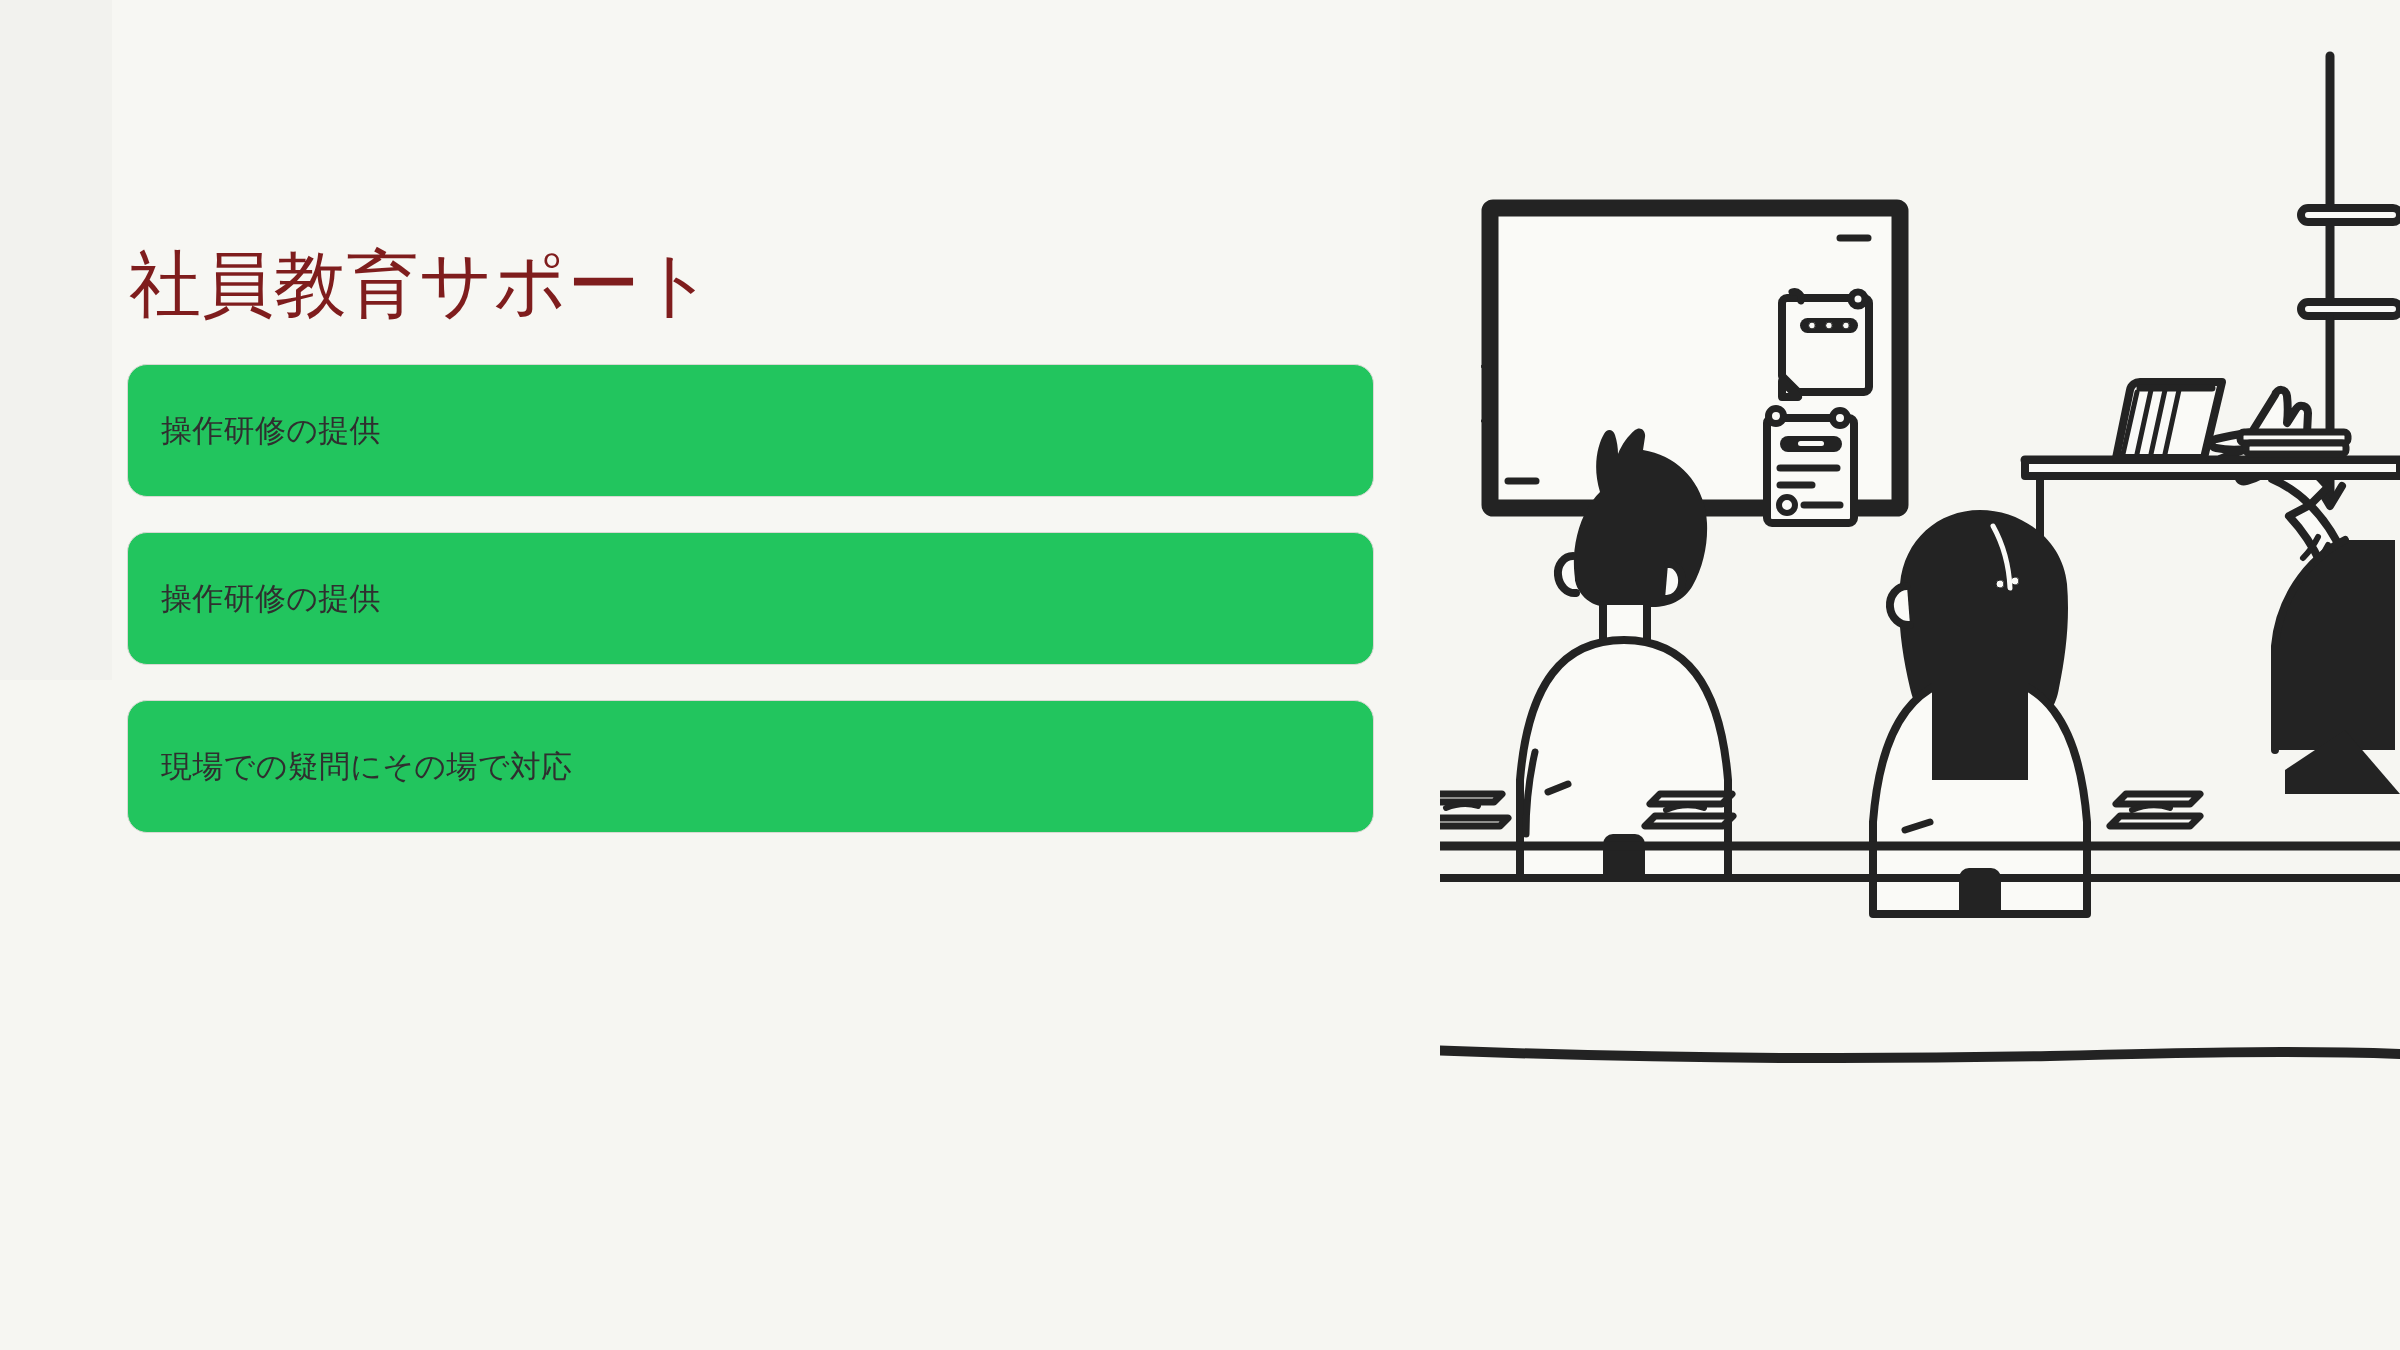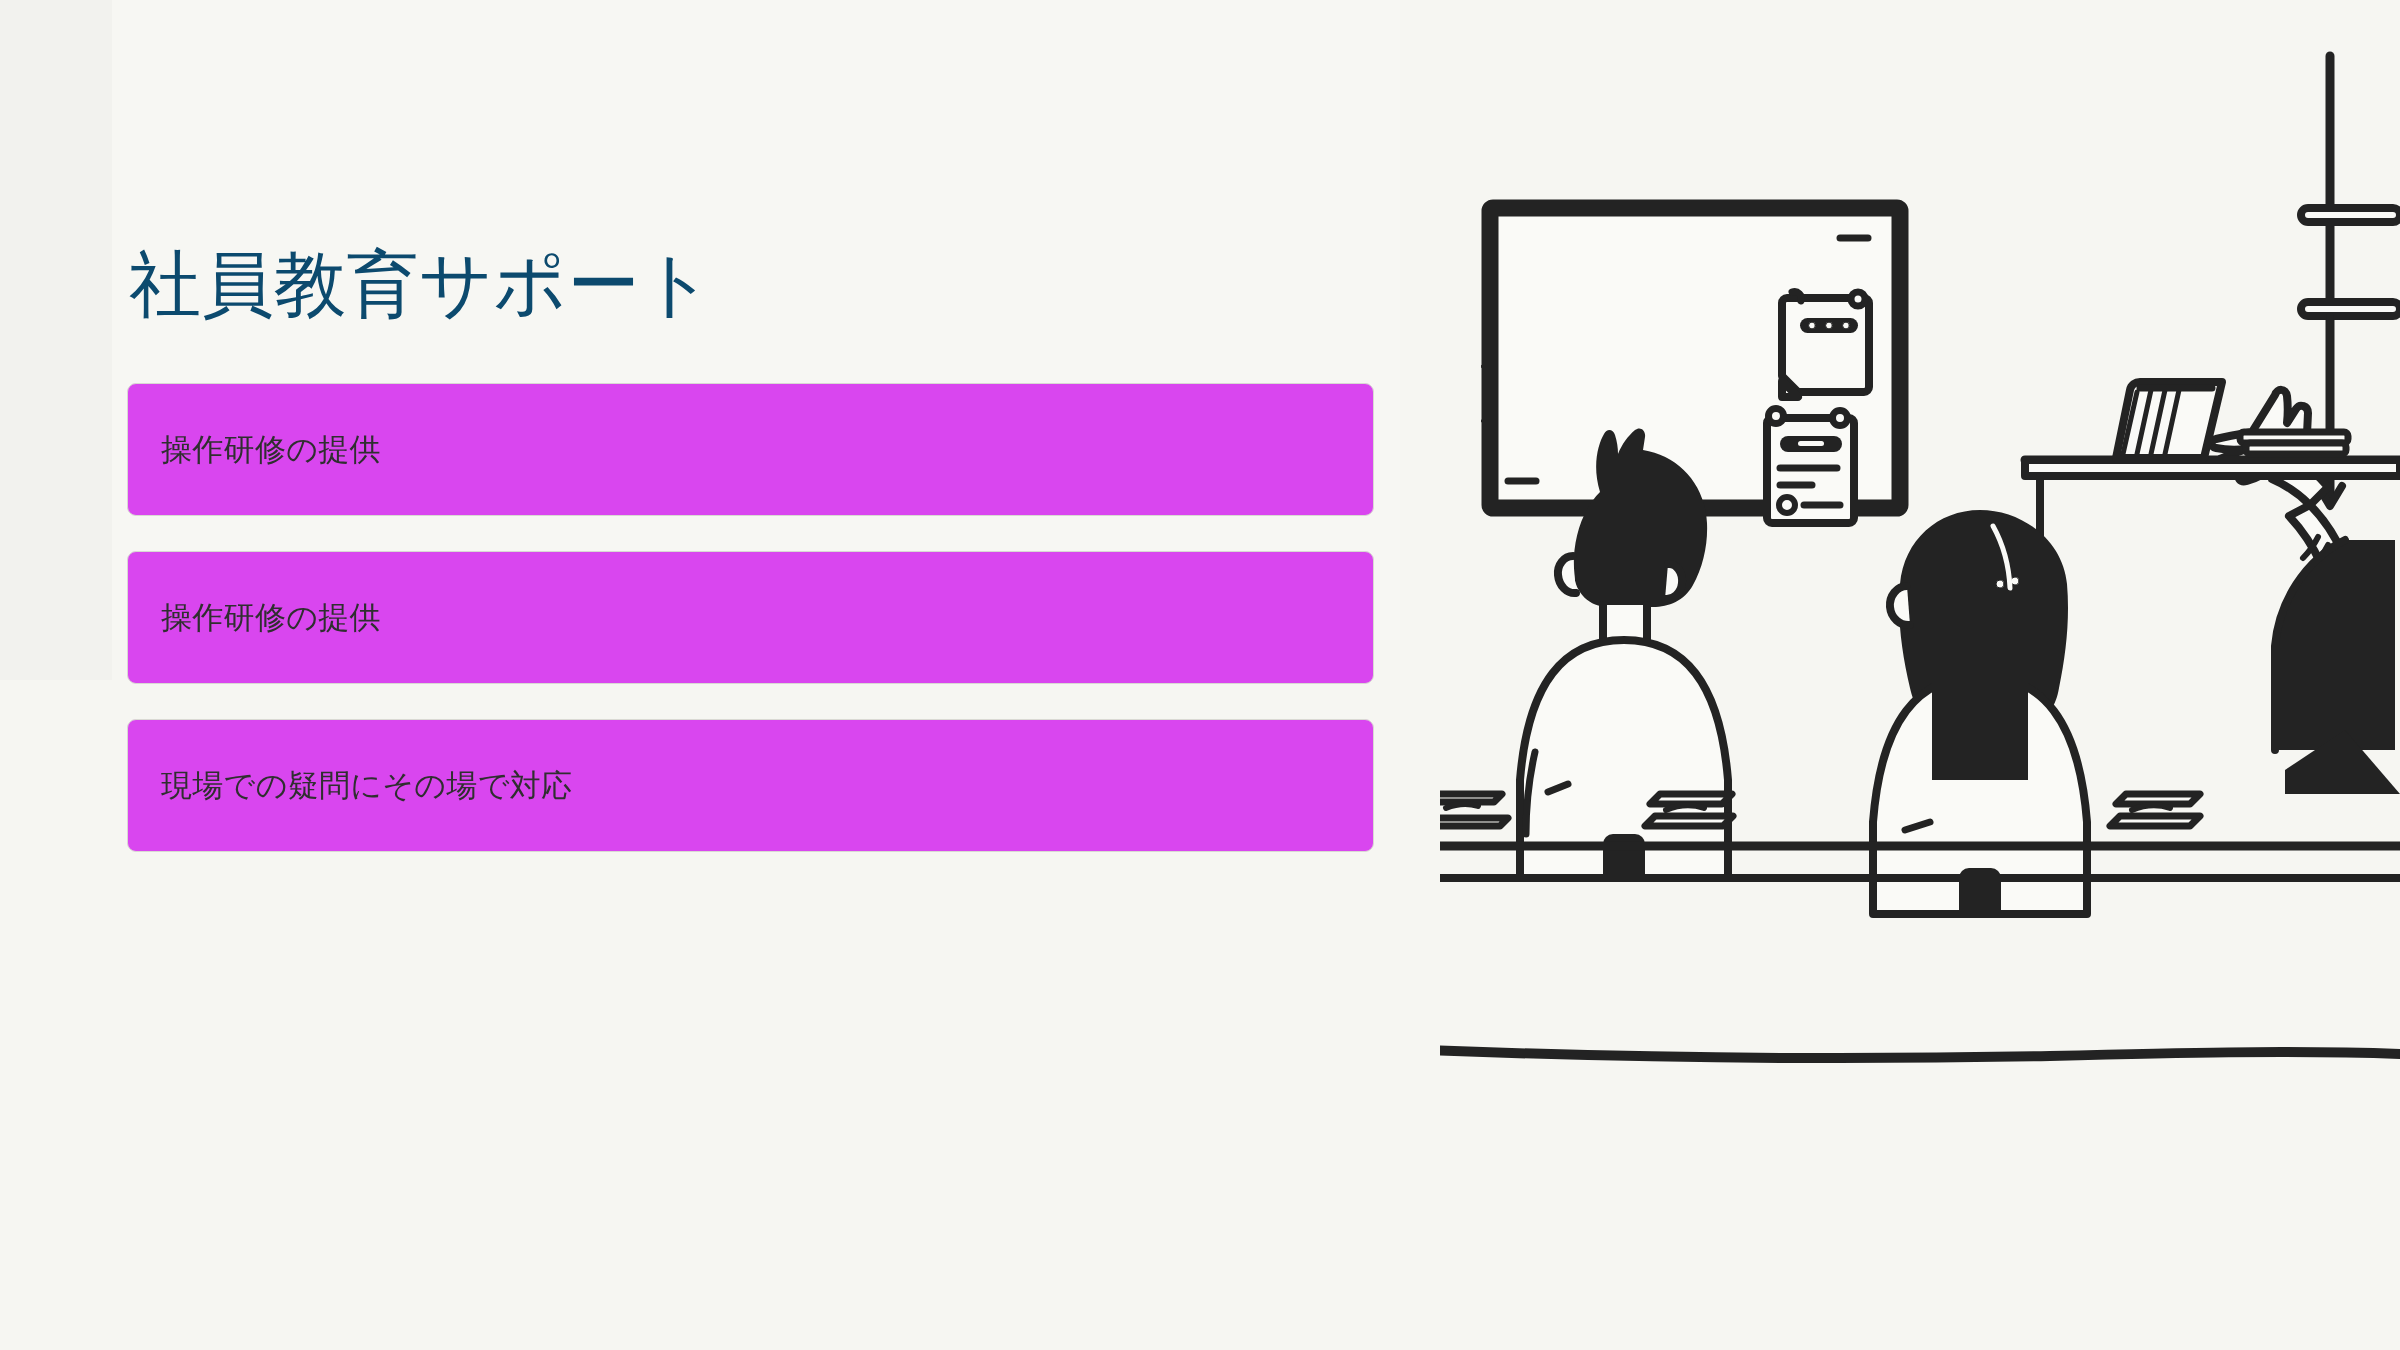--- a/index.html
+++ b/index.html
@@ -46,41 +46,41 @@
     position: absolute;
     left: 127px;
     top: 248px;
     width: 1250px;
   }
 
   .page-title {
     font-size: 72px;
     font-weight: 400;
     line-height: 1;
-    color: #0c4a6e;
+    color: #7f1d1d;
     letter-spacing: 0.5px;
-    margin: 0 0 63px 2px;
+    margin: 0 0 44px 2px;
     white-space: nowrap;
   }
 
   .feature-list {
     list-style: none;
     margin: 0;
     padding: 0;
   }
 
   .feature-card {
     position: relative;
     box-sizing: border-box;
     width: 1247px;
     height: 133px;
     margin-bottom: 35px;
-    background: #d946ef;
+    background: #22c55e;
     border: 1px solid #d9d9d3;
-    border-radius: 9px;
+    border-radius: 20px;
     display: flex;
     align-items: center;
     padding-left: 33px;
   }
   .feature-card:last-child { margin-bottom: 16px; }
 
   .feature-label {
     font-size: 31px;
     font-weight: 400;
     color: #2f2f2f;

